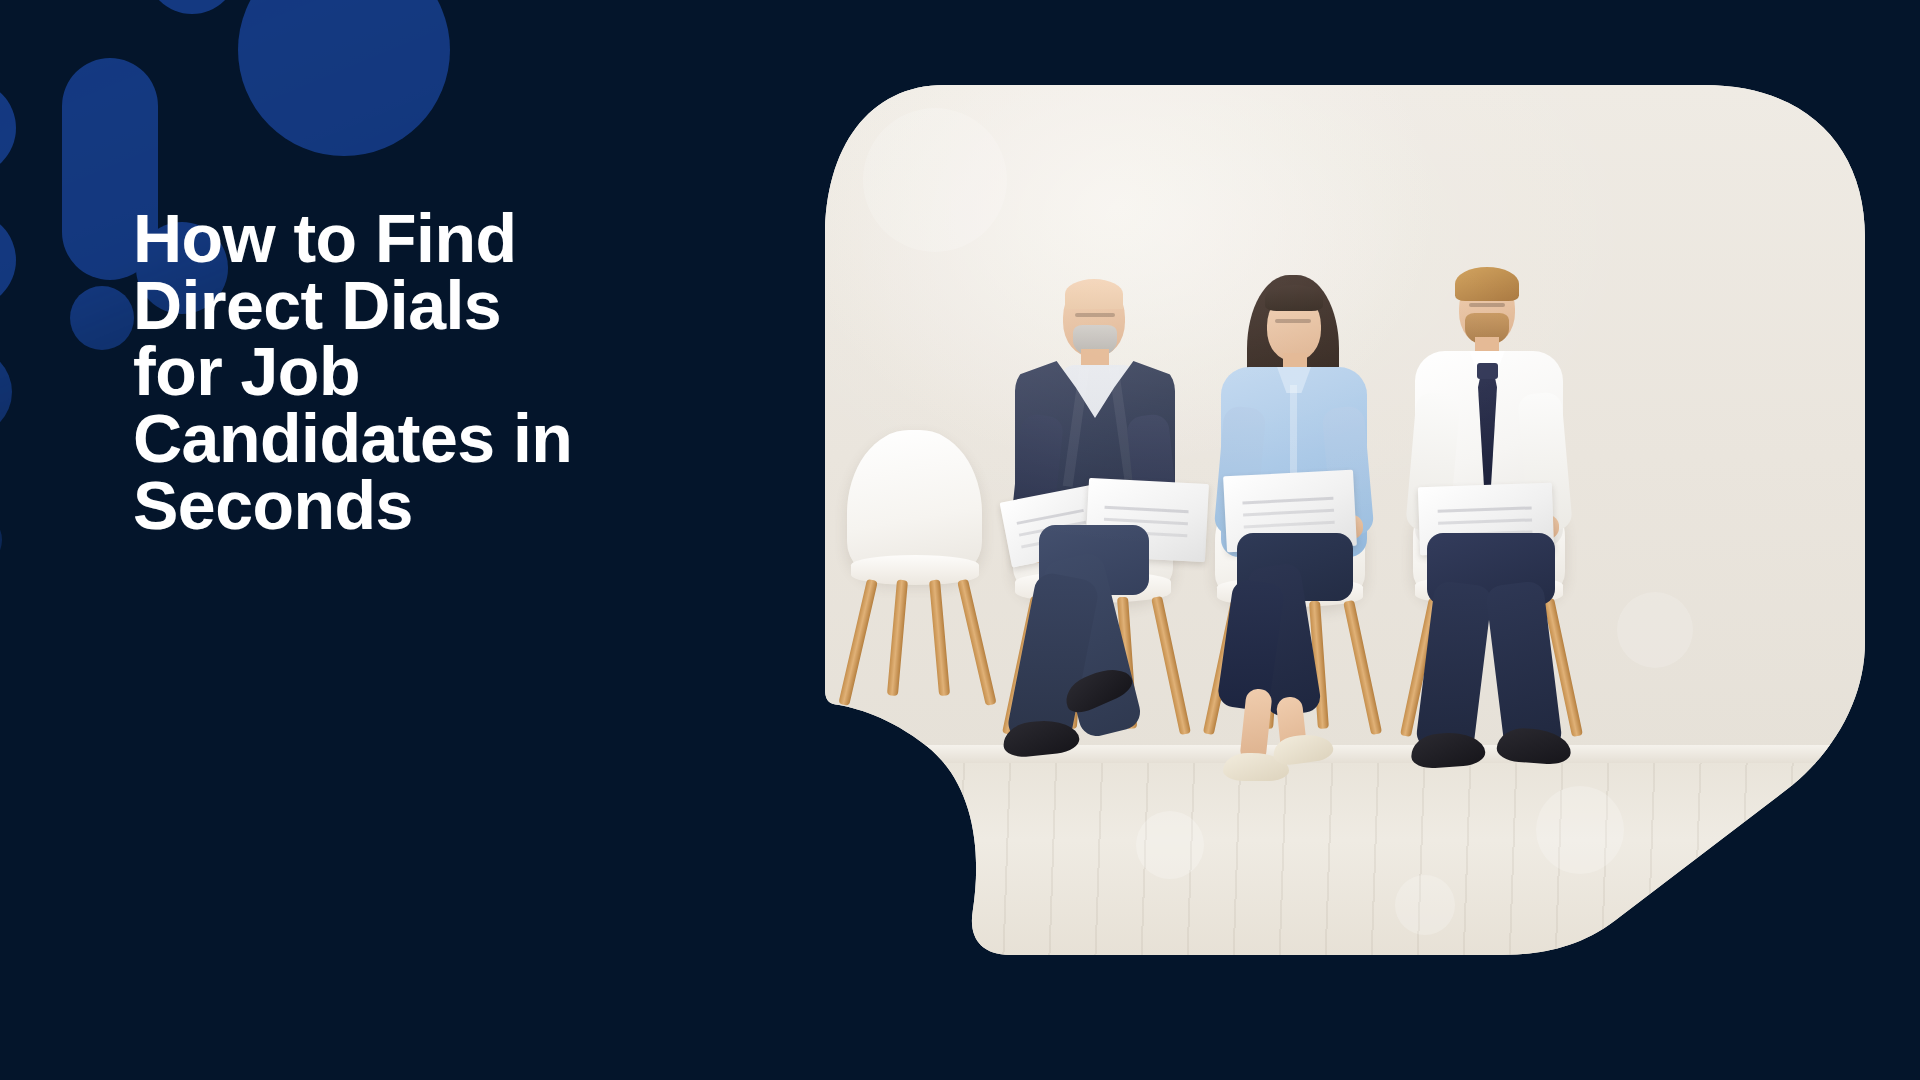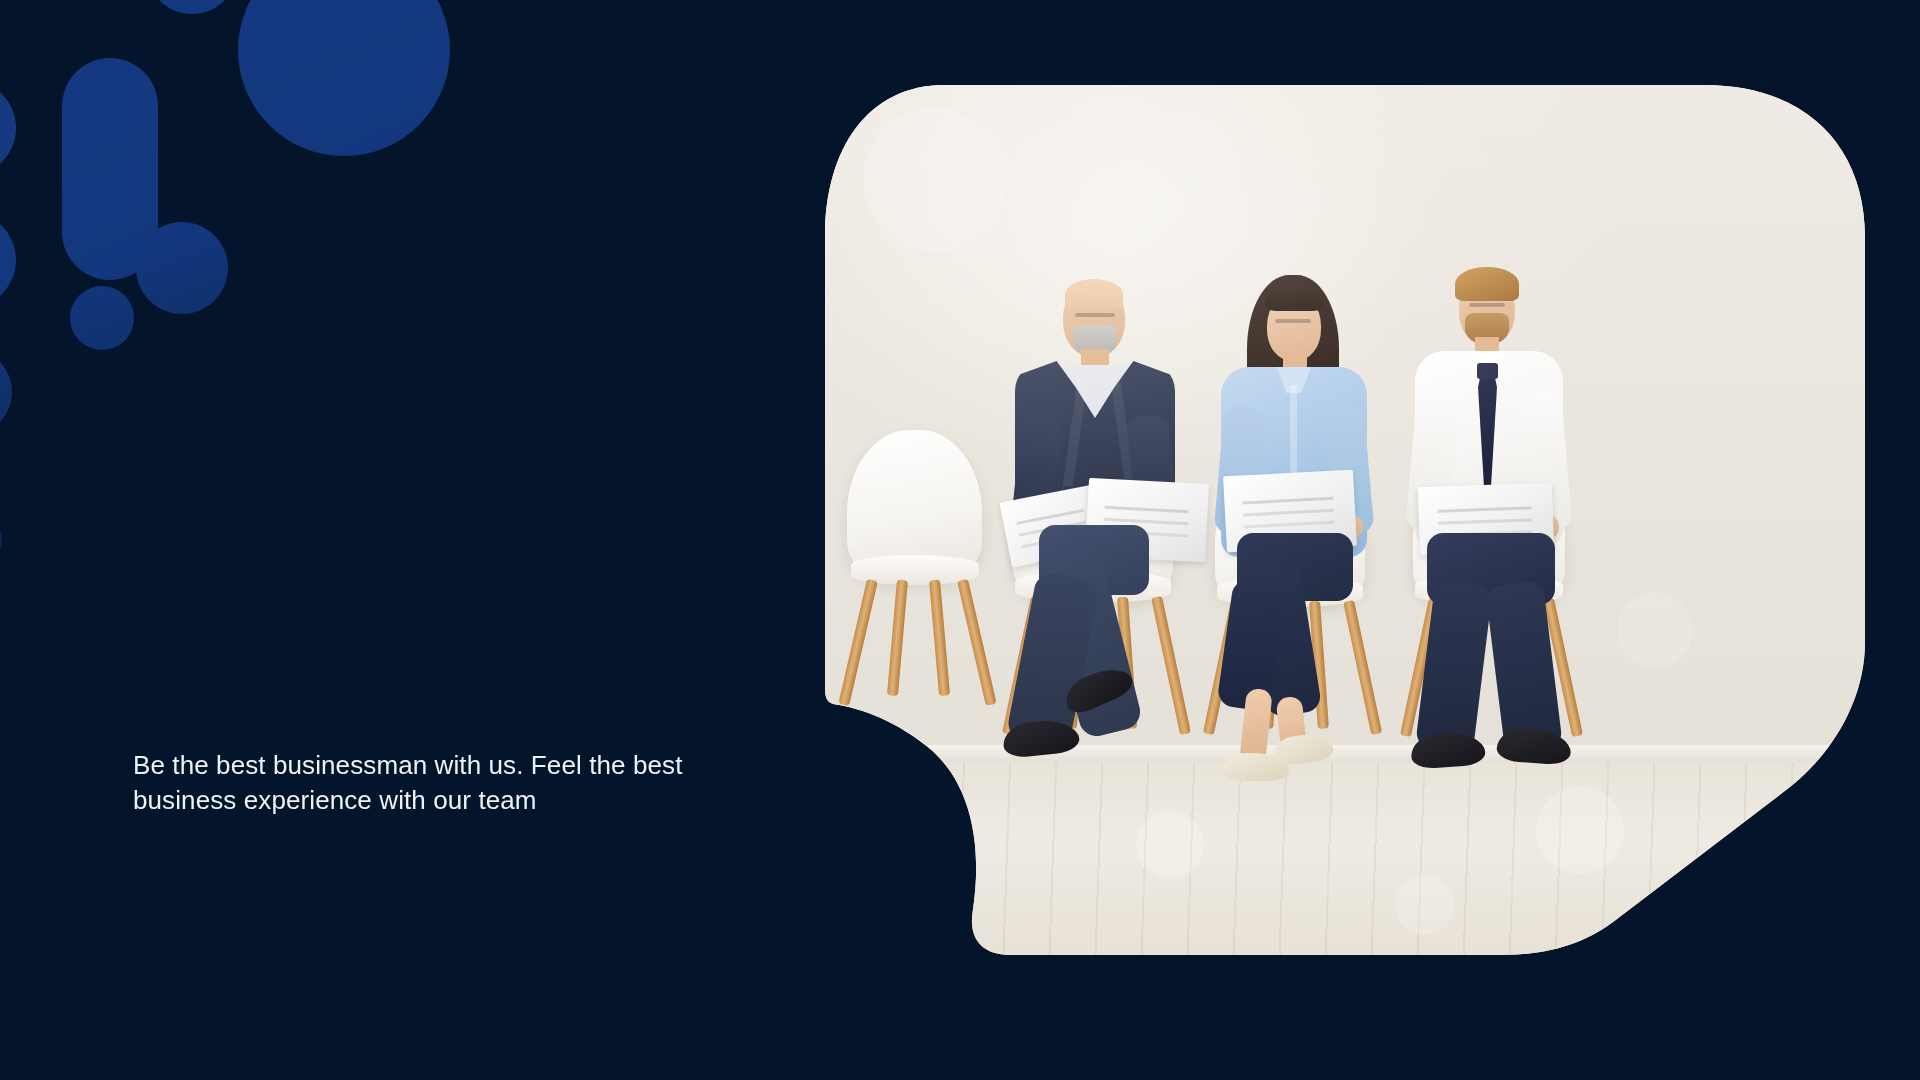--- a/index.html
+++ b/index.html
@@ -151,22 +151,28 @@
       <rect x="132" y="128" width="96" height="222" rx="48"></rect>
       <circle cx="38" cy="198" r="48"></circle>
       <circle cx="38" cy="330" r="48"></circle>
       <circle cx="252" cy="338" r="46"></circle>
       <circle cx="172" cy="388" r="32"></circle>
       <circle cx="38" cy="462" r="44"></circle>
       <circle cx="44" cy="610" r="28"></circle>
     </g>
   </svg>
 
-
-  <p id="subcopy">Be the best businessman with us. Feel the best business experience with our team</p>
+  <div id="left-col">
+    <h1 id="headline">How to Find
+Direct Dials
+for Job
+Candidates in
+Seconds</h1>
+  </div>
+
 
   <div id="photo-panel">
 
     <svg width="0" height="0" style="position:absolute" aria-hidden="true">
       <defs>
         <clipPath id="bubbleClip" clipPathUnits="objectBoundingBox">
           <path d="
             M 0.115,0.000
             L 0.845,0.000
             C 0.945,0.000 1.000,0.072 1.000,0.175

